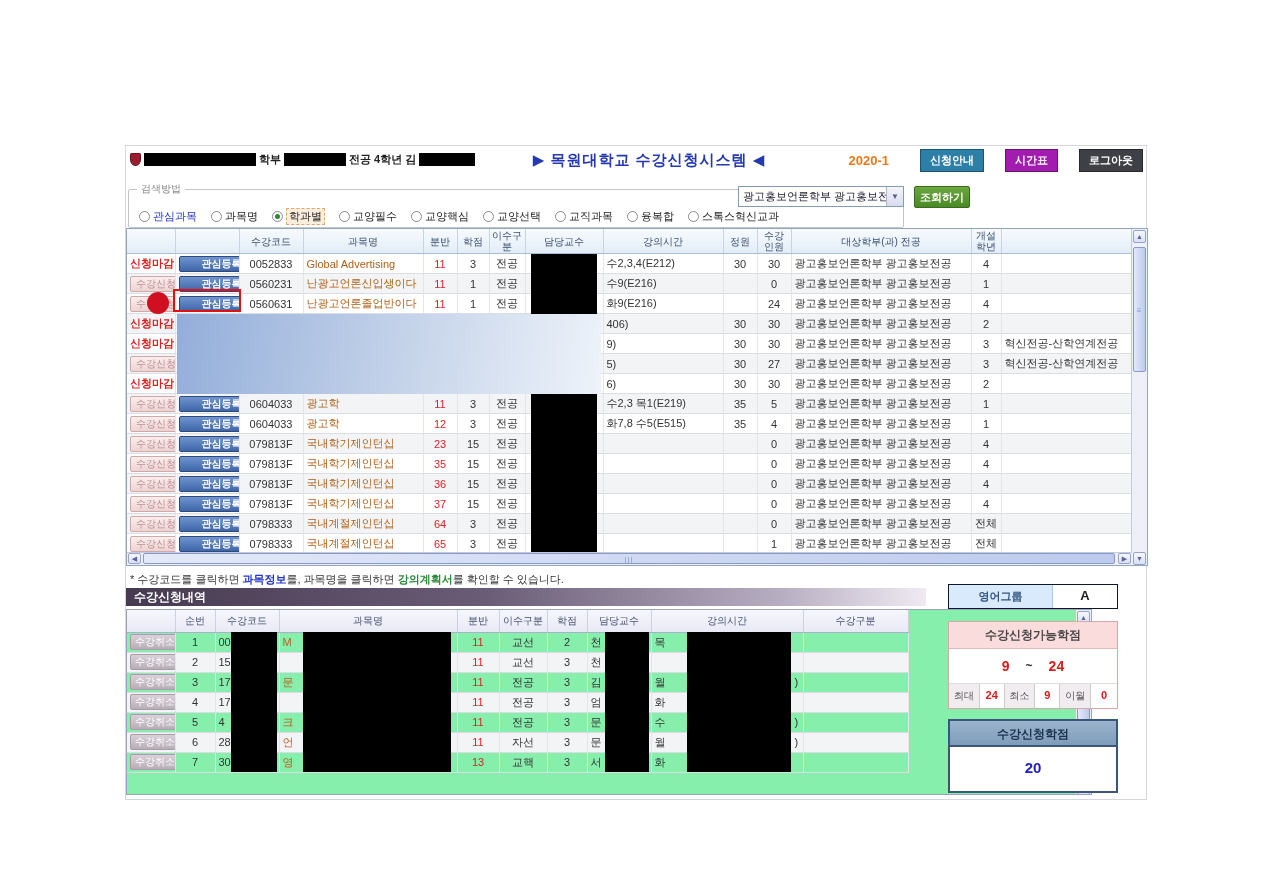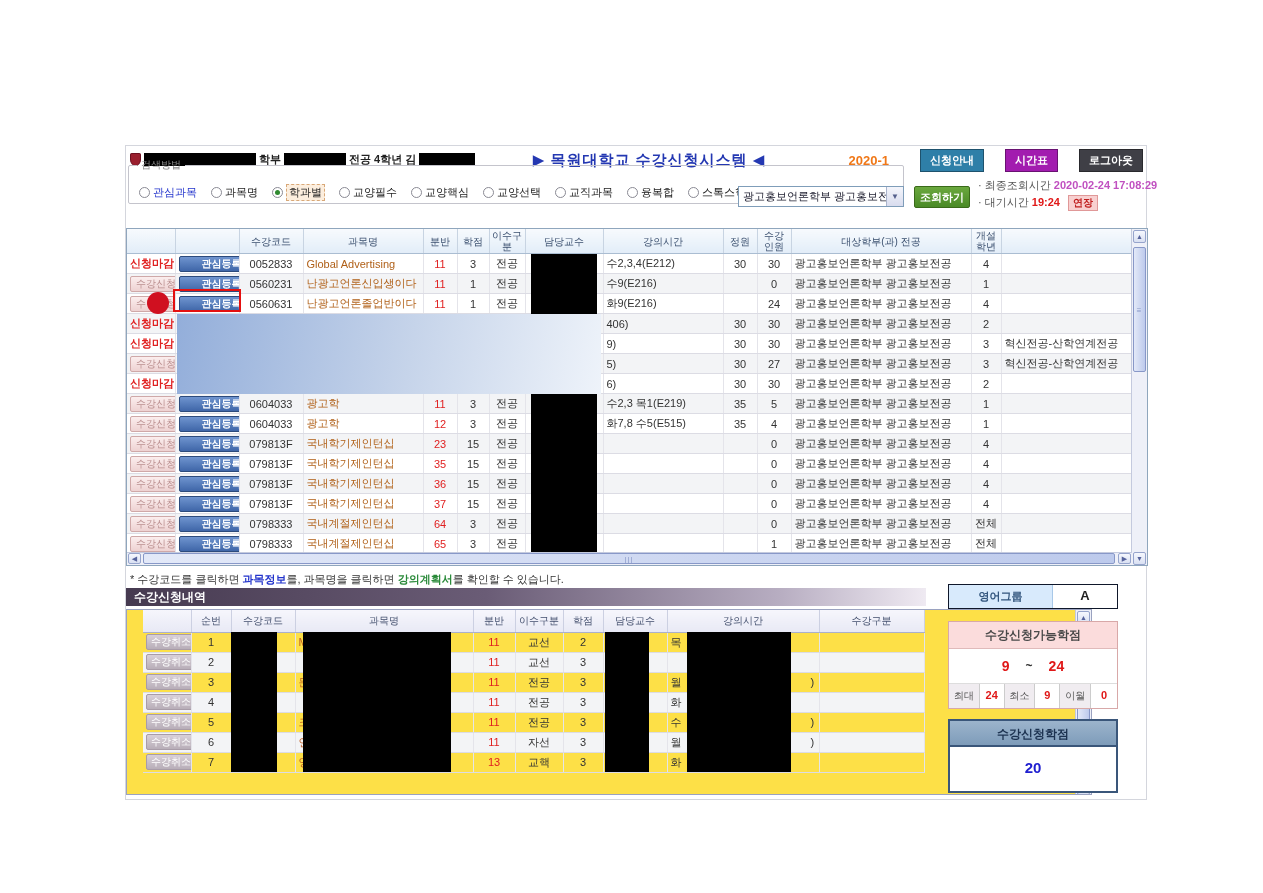--- a/index.html
+++ b/index.html
@@ -12,21 +12,21 @@
   .redact { display:inline-block; background:#000; height:13px; vertical-align:middle; }
   .main-title { position:absolute; left:360px; top:5px; width:326px; text-align:center; font-size:15px; font-weight:bold; color:#2438b2; letter-spacing:1px; }
   .top-right { position:absolute; right:3px; top:3px; display:flex; align-items:center; gap:21px; }
   .semester { color:#f07818; font-weight:bold; font-size:13px; margin-right:10px; }
   .tbtn { color:#fff; font-weight:bold; font-size:11px; padding:3px 9px; cursor:pointer; border:1px solid rgba(0,0,0,.35); }
   .btn-guide { background:#2e7fa8; }
   .btn-timetable { background:#a21caf; }
   .btn-logout { background:#3f3f46; }
 
   
-  fieldset.search { position:absolute; left:2px; top:12px; width:776px; height:46px; border:1px solid #c4c4cc; border-radius:2px; }
+  fieldset.search { position:absolute; left:2px; top:36px; width:776px; height:46px; border:1px solid #c4c4cc; border-radius:2px; }
   fieldset.search legend { font-size:10px; color:#888; margin-left:8px; padding:0 4px; }
   .options { position:absolute; left:10px; top:12px; display:flex; align-items:center; gap:14px; white-space:nowrap; }
   .opt { display:flex; align-items:center; gap:3px; cursor:pointer; }
   .radio { width:11px; height:11px; border:1px solid #8a8a94; border-radius:50%; background:#fff; position:relative; }
   .radio.checked::after { content:""; position:absolute; left:2px; top:2px; width:5px; height:5px; border-radius:50%; background:#2f8a2f; }
   .opt-label { color:#222; }
   .opt-label.accent { color:#2233cc; }
   .opt-label.selected { background:#fceede; border:1px dashed #d8a878; padding:0 2px; }
   .dept-select { position:absolute; left:612px; top:40px; width:166px; height:21px; border:1px solid #7f9db9; background:#fff; display:flex; align-items:center; cursor:pointer; }
   .dept-select .val { flex:1; padding:0 4px; color:#223; font-size:11px; white-space:nowrap; overflow:hidden; }
@@ -65,21 +65,21 @@
   .hsb { position:absolute; left:0; bottom:0; height:13px; width:1005px; background:#eef0f8; border-top:1px solid #c4cade; }
   .sb-btn { position:absolute; background:linear-gradient(#f6f8fe,#d9e0f2); border:1px solid #96a4cc; color:#56639c; font-size:7px; line-height:12px; text-align:center; border-radius:2px; cursor:pointer; }
   .sb-thumb { position:absolute; background:linear-gradient(90deg,#e3e9f8,#bdcaec); border:1px solid #8898c8; border-radius:2px; cursor:grab; }
   .sb-thumb .grip { position:absolute; left:50%; top:50%; transform:translate(-50%,-50%); color:#8898c8; font-size:8px; letter-spacing:1px; }
 
   
   .note-line { position:absolute; left:4px; top:426px; color:#333; }
   .note-line .lnk1 { color:#2233cc; font-weight:bold;margin-top:9px; }
   .note-line .lnk2 { color:#2a8a3a; font-weight:bold; }
   .section-bar { position:absolute; left:0; top:442px; width:800px; height:18px; line-height:18px; padding-left:8px; color:#fff; font-weight:bold; font-size:12px; background:linear-gradient(90deg,#463a50 0%,#6a5c76 45%,#b8aec2 82%,#efeaf2 100%); }
-  .enrolled-wrap { position:absolute; left:0; top:463px; width:966px; height:186px; border:1px solid #9aa2c0; background:#fde047; overflow:hidden;padding-left:16px; }
+  .enrolled-wrap { position:absolute; left:0; top:463px; width:966px; height:186px; border:1px solid #9aa2c0; background:#86efac; overflow:hidden; }
   #enrolled-table { width:781px; }
   #enrolled-table th { height:22px; background:linear-gradient(#f6f6fc,#e8e9f5); border-right:1px solid #ccd0e2; border-bottom:1px solid #aab0cc; color:#44506e; }
   .cancel-btn { background:linear-gradient(#d8d0d8,#b8aeb8); border:1px solid #a89ca8; border-radius:2px; color:#fff; font-size:10px; height:16px; padding:0 4px; cursor:pointer; }
   .pfx { display:inline-block; text-align:left; }
   .tpfx { display:inline-block; width:140px; text-align:left; }
 
   
   .english-box { position:absolute; left:822px; top:438px; width:170px; height:25px; border:1px solid #0f172a; display:flex;justify-content:flex-end; }
   .english-box .lbl { width:104px; background:#d8eafc; color:#33567e; font-weight:bold; text-align:center; line-height:22px; border-right:1px solid #a8c8e8; }
   .english-box .val { flex:1; background:#fff; text-align:center; line-height:22px; font-weight:bold; font-size:13px; color:#222; }
@@ -157,31 +157,20 @@
           <span class="radio"></span>
           <span class="opt-label">스톡스혁신교과</span>
         </span>
       </div>
   </fieldset>
   <div class="dept-select">
     <span class="val">광고홍보언론학부 광고홍보전공</span>
     <span class="arrow">▼</span>
   </div>
   <button class="query-btn">조회하기</button>
-  <div class="query-info">
-    <div>
-      <span class="q-label">· 최종조회시간</span>
-      <span class="q-time">2020-02-24 17:08:29</span>
-    </div>
-    <div>
-      <span class="q-label">· 대기시간</span>
-      <span class="q-wait">19:24</span>
-      <button class="extend-btn">연장</button>
-    </div>
-  </div>
 
   <div class="course-wrap">
     <table id="course-table">
       <colgroup id="course-cols">
           <col style="width: 48px;">
           <col style="width: 64px;">
           <col style="width: 64px;">
           <col style="width: 120px;">
           <col style="width: 34px;">
           <col style="width: 32px;">

